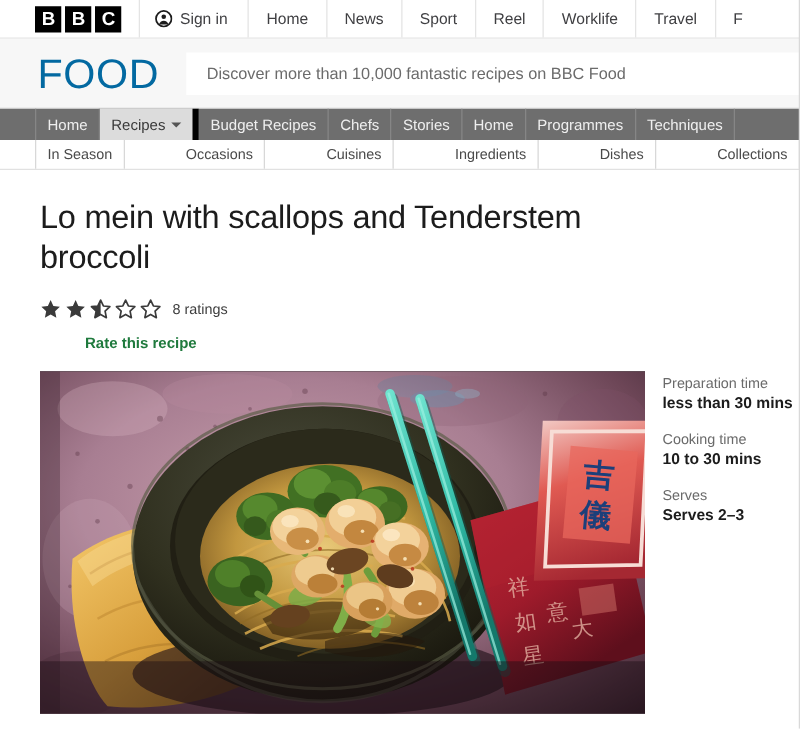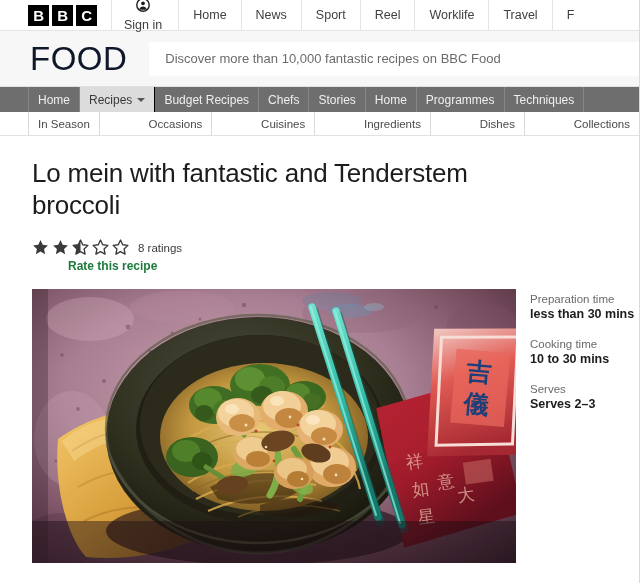--- a/index.html
+++ b/index.html
@@ -51,42 +51,41 @@
     padding: 0 14px;
     font-size: 12.5px;
     color: #3f3f42;
     border-left: 1px solid #e4e4e4;
     white-space: nowrap;
     cursor: pointer;
   }
   .nav-cell.signin {
     gap: 6px;
     padding: 0 16px 0 12px;
-    flex-direction: column;
   }
   .signin-icon {
     width: 14px; height: 14px;
     display: inline-block;
     flex-shrink: 0;
   }
   .nav-cell.clipped { padding-right: 4px; overflow: hidden; }
 
   
   .brand-bar {
     display: flex;
     align-items: center;
     height: 56px;
     background: #f7f7f7;
     padding-left: 30px;
     border-bottom: 1px solid #e1e1e1;
   }
   .brand-wordmark {
     font-size: 33px;
     font-weight: 400;
-    color: #0f172a;
+    color: #0369a1;
     letter-spacing: 0.5px;
     font-family: "Liberation Sans", sans-serif;
     padding-right: 22px;
     line-height: 1;
   }
   .brand-strap {
     background: #ffffff;
     color: #6b6b6b;
     font-size: 13px;
     padding: 9px 16px;
@@ -112,21 +111,21 @@
     font-size: 12px;
     color: #efefef;
     border-right: 1px solid #868686;
     white-space: nowrap;
     cursor: pointer;
   }
   .pnav-item.first { border-left: 1px solid #868686; }
   .pnav-item.active {
     background: #dcdcdc;
     color: #3a3a3a;
-    border-right: 1px solid #000000;
+    border-right: 5px solid #000000;
     gap: 5px;
   }
   .caret {
     width: 0; height: 0;
     border-left: 4px solid transparent;
     border-right: 4px solid transparent;
     border-top: 4px solid #555555;
     display: inline-block;
   }
 
@@ -162,20 +161,21 @@
     color: #1c1c1c;
     line-height: 1.22;
     margin: 0 0 18px 0;
     max-width: 470px;
     letter-spacing: -0.2px;
   }
   .rating-row {
     display: flex;
     align-items: center;
     gap: 9px;
+    margin-bottom: 9px;
   }
   .stars { display: flex; gap: 3px; align-items: center; }
   .star { width: 17px; height: 17px; display: block; }
   .ratings-count {
     font-size: 11.5px;
     color: #3c3c3c;
   }
   .rate-link {
     font-size: 12px;
     font-weight: bold;
@@ -283,21 +283,21 @@
     <div class="snav-item first">In Season</div>
     <div class="snav-item">Occasions</div>
     <div class="snav-item">Cuisines</div>
     <div class="snav-item">Ingredients</div>
     <div class="snav-item">Dishes</div>
     <div class="snav-item">Collections</div>
   </div>
 
   <div class="content">
 
-    <h1 class="recipe-title">Lo mein with fantastic and Tenderstem broccoli</h1>
+    <h1 class="recipe-title">Lo mein with scallops and Tenderstem broccoli</h1>
 
     <div class="rating-row">
       <div class="stars">
         <span class="star">
           <svg viewBox="0 0 20 20" width="17" height="17" aria-hidden="true">
             <path d="M10 1.2l2.6 5.6 6.1 0.7-4.5 4.2 1.2 6.1L10 14.8 4.6 17.8l1.2-6.1L1.3 7.5l6.1-0.7z" fill="#3a3a3a"></path>
           </svg>
         </span>
         <span class="star">
           <svg viewBox="0 0 20 20" width="17" height="17" aria-hidden="true">

